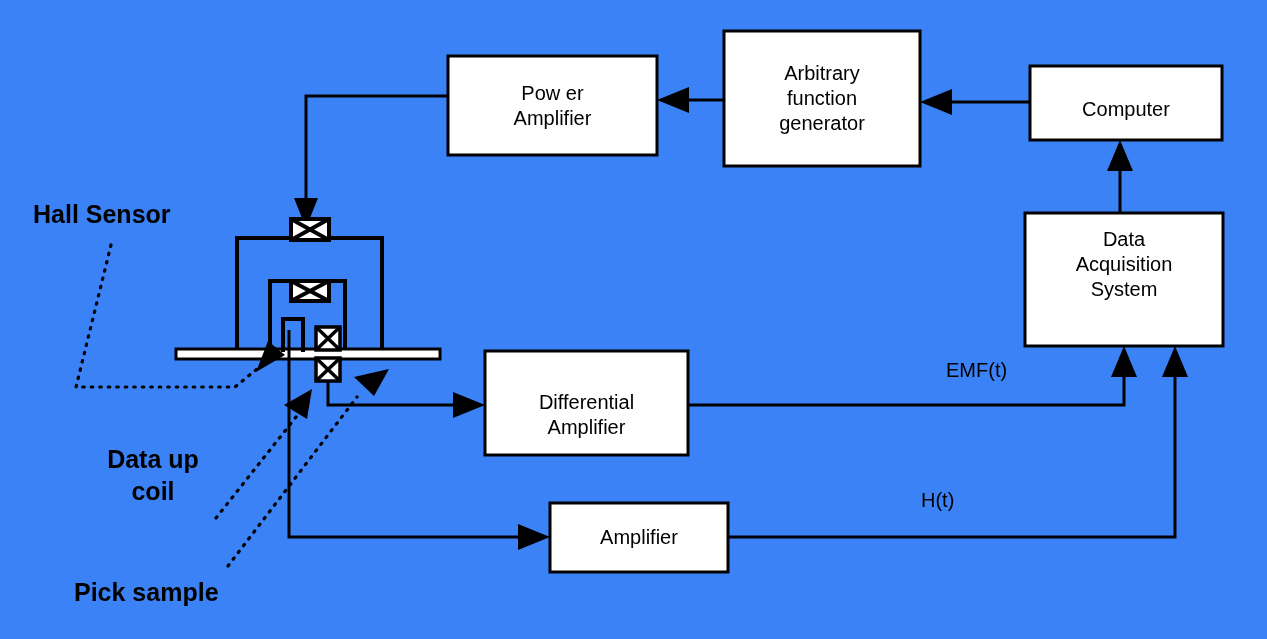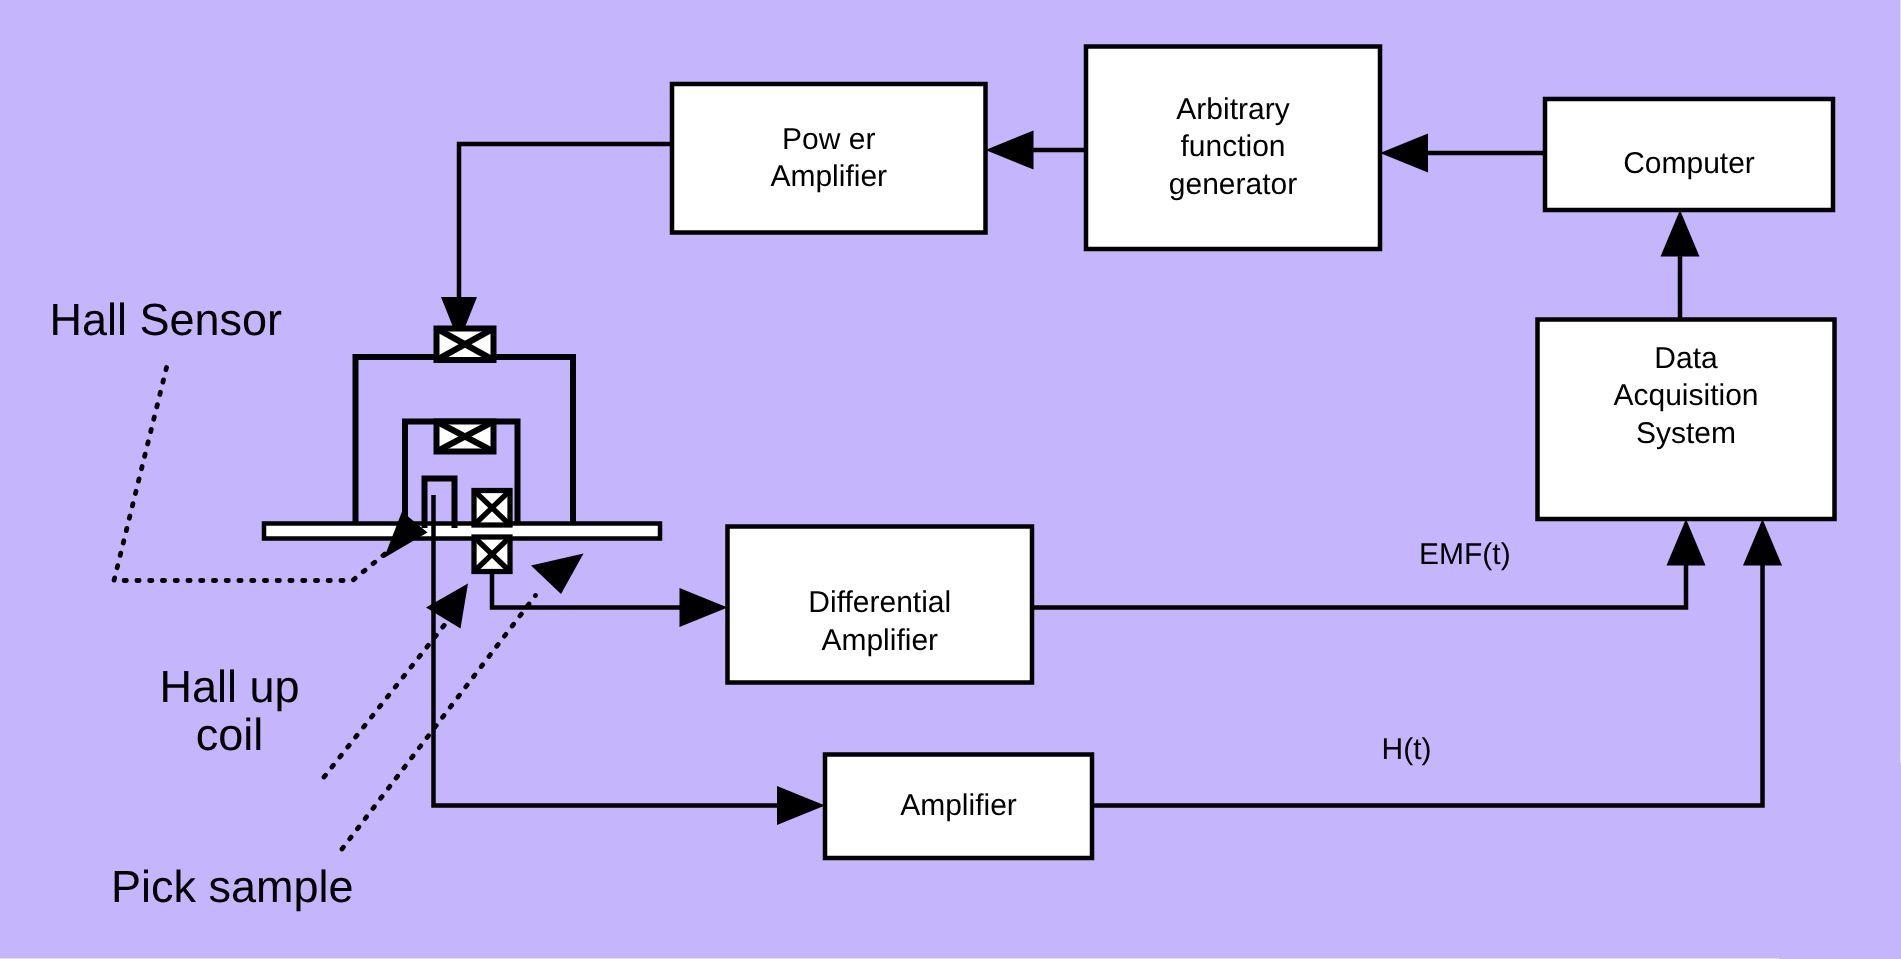--- a/index.html
+++ b/index.html
@@ -7,21 +7,21 @@
     padding: 0;
     background: #ffffff;
   }
   body {
     font-family: "Liberation Sans", sans-serif;
   }
   #diagram-root {
     position: relative;
     width: 1267px;
     height: 639px;
-    background: #c4b5fd;
+    background: #3b82f6;
     overflow: hidden;
   }
   #diagram-svg {
     position: absolute;
     left: 0;
     top: 0;
     width: 1267px;
     height: 639px;
   }
   .blk-rect {
@@ -95,22 +95,22 @@
     color: #000000;
     font-family: "Liberation Sans", sans-serif;
     font-size: 20px;
     font-weight: 400;
     white-space: nowrap;
   }
   .callout-label {
     position: absolute;
     color: #000000;
     font-family: "Liberation Sans", sans-serif;
-    font-size: 30px;
-    font-weight: normal;
+    font-size: 25px;
+    font-weight: bold;
     white-space: pre-line;
     line-height: 32px;
   }
 </style>
 </head>
 <body>
 
 <div id="diagram-root">
 
   <svg id="diagram-svg" viewBox="0 0 1267 639">
@@ -233,18 +233,18 @@
 Amplifier</div>
 
   <div class="blk-label" style="left:550px; top:503px; width:178px; height:69px;">Amplifier</div>
 
   <div class="sig-label" style="left:946px; top:359px;">EMF(t)</div>
 
   <div class="sig-label" style="left:921px; top:489px;">H(t)</div>
 
   <div class="callout-label" style="left:33px; top:198px;">Hall Sensor</div>
 
-  <div class="callout-label" style="left:78px; top:443px; text-align:center; width:150px;">Hall up
+  <div class="callout-label" style="left:78px; top:443px; text-align:center; width:150px;">Data up
 coil</div>
 
   <div class="callout-label" style="left:74px; top:576px;">Pick sample</div>
 
 </div>
 
 </body></html>

